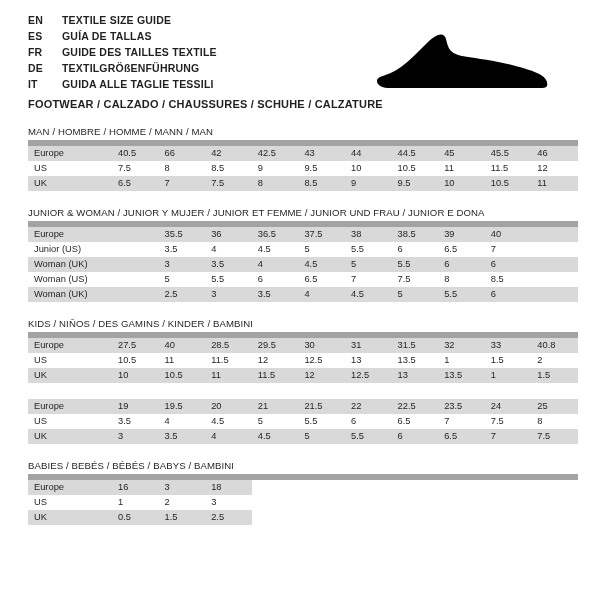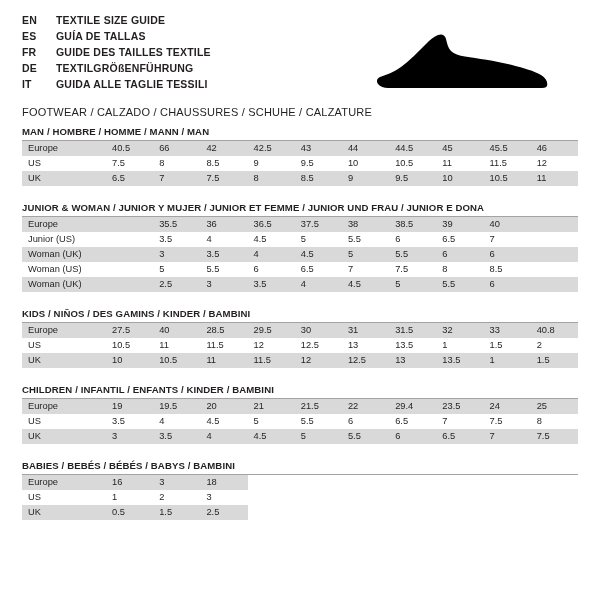--- a/index.html
+++ b/index.html
@@ -12,21 +12,21 @@
     background: #ffffff;
     font-family: "Liberation Sans", sans-serif;
     color: #231f20;
     overflow: hidden;
   }
   .page {
     position: relative;
     width: 600px;
     height: 600px;
     box-sizing: border-box;
-    padding: 14px 22px 0 22px;
+    padding: 14px 22px 0 28px;
   }
 
   
   .header {
     position: relative;
     height: 96px;
   }
   .lang-table {
     border-collapse: collapse;
     font-size: 10.5px;
@@ -47,36 +47,36 @@
     color: #231f20;
   }
   .shoe {
     position: absolute;
     top: 16px;
     right: 28px;
     width: 176px;
     height: 72px;
   }
   .footwear-line {
-    margin-top: 12px;
+    margin-top: 4px;
     font-size: 11px;
-    font-weight: normal;
+    font-weight: bold;
     letter-spacing: 0.2px;
   }
 
   
   .section {
     margin-top: 16px;
   }
   .section-title {
     font-size: 9.6px;
-    font-weight: bold;
+    font-weight: normal;
     letter-spacing: 0.1px;
     padding-bottom: 3px;
-    border-bottom: 1px solid #a3a3a3;
+    border-bottom: 6px solid #a3a3a3;
     margin-bottom: 0;
   }
   table.sizes {
     width: 100%;
     border-collapse: collapse;
     table-layout: fixed;
     font-size: 9.3px;
   }
   table.sizes td {
     height: 15px;
@@ -304,32 +304,31 @@
           <td class="val">13</td>
           <td class="val">13.5</td>
           <td class="val">1</td>
           <td class="val">1.5</td>
         </tr>
       </tbody>
     </table>
   </div>
 
   <div class="section">
-    <div class="section-title">CHILDREN / INFANTIL / ENFANTS / KINDER / BAMBINI</div>
     <table class="sizes">
       <tbody>
         <tr class="shaded">
           <td class="rowlabel">Europe</td>
           <td class="val">19</td>
           <td class="val">19.5</td>
           <td class="val">20</td>
           <td class="val">21</td>
           <td class="val">21.5</td>
           <td class="val">22</td>
-          <td class="val">29.4</td>
+          <td class="val">22.5</td>
           <td class="val">23.5</td>
           <td class="val">24</td>
           <td class="val">25</td>
         </tr>
         <tr class="plain">
           <td class="rowlabel">US</td>
           <td class="val">3.5</td>
           <td class="val">4</td>
           <td class="val">4.5</td>
           <td class="val">5</td>

